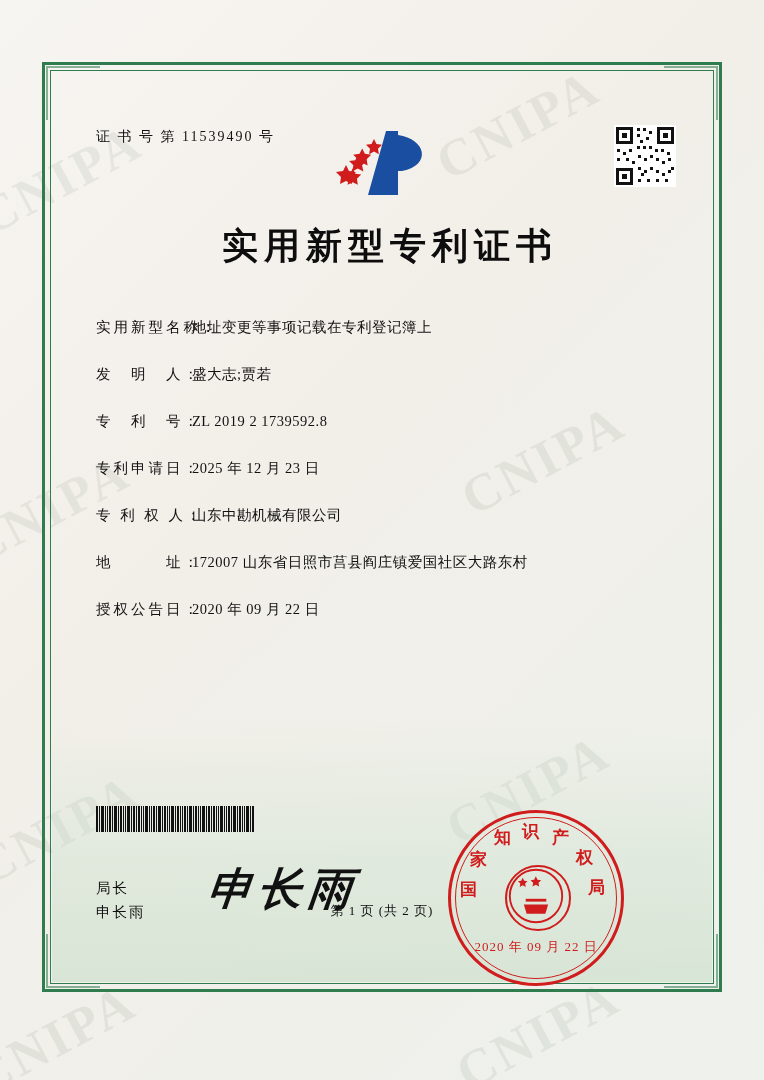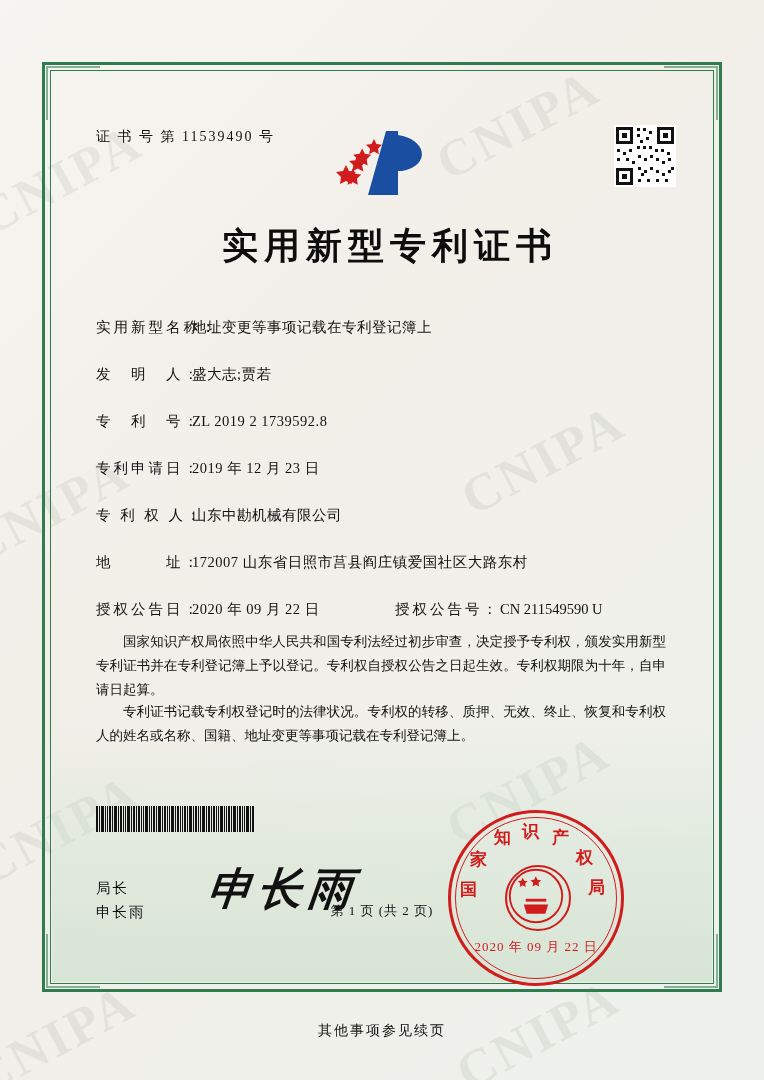--- a/index.html
+++ b/index.html
@@ -360,37 +360,32 @@
     <div class="field f1">
       <span class="lab">实用新型名称：</span><span class="val">地址变更等事项记载在专利登记簿上</span>
     </div>
     <div class="field f2">
       <span class="lab">发　明　人：</span><span class="val">盛大志;贾若</span>
     </div>
     <div class="field f3">
       <span class="lab">专　利　号：</span><span class="val">ZL 2019 2 1739592.8</span>
     </div>
     <div class="field f4">
-      <span class="lab">专利申请日：</span><span class="val">2019 年 12 月 23 日</span>
+      <span class="lab">专利申请日：</span><span class="val">2025 年 12 月 23 日</span>
     </div>
     <div class="field f5">
       <span class="lab">专 利 权 人：</span><span class="val">山东中勘机械有限公司</span>
     </div>
     <div class="field f6">
       <span class="lab">地　　　址：</span><span class="val">172007  山东省日照市莒县阎庄镇爱国社区大路东村</span>
     </div>
     <div class="field f7">
       <span class="lab">授权公告日：</span><span class="val">2020 年 09 月 22 日</span>
     </div>
-    <div id="pub-no">
-      <span class="lab">授权公告号：</span><span class="val">CN 211549590 U</span>
-    </div>
-
-    <div class="para p1">国家知识产权局依照中华人民共和国专利法经过初步审查，决定授予专利权，颁发实用新型专利证书并在专利登记簿上予以登记。专利权自授权公告之日起生效。专利权期限为十年，自申请日起算。</div>
-    <div class="para p2">专利证书记载专利权登记时的法律状况。专利权的转移、质押、无效、终止、恢复和专利权人的姓名或名称、国籍、地址变更等事项记载在专利登记簿上。</div>
+
 
     <div id="barcode">
       <i style="width:2px"></i><i></i><i style="width:3px"></i><i></i><i style="width:1px"></i><i style="width:2px"></i><i></i><i style="width:3px"></i><i></i><i style="width:2px"></i><i></i><i style="width:1px"></i><i style="width:3px"></i><i></i><i style="width:2px"></i><i></i><i style="width:2px"></i><i style="width:1px"></i><i></i><i style="width:3px"></i><i></i><i style="width:1px"></i><i style="width:2px"></i><i></i><i style="width:3px"></i><i></i><i style="width:2px"></i><i></i><i style="width:1px"></i><i style="width:3px"></i><i></i><i style="width:2px"></i><i></i><i style="width:1px"></i><i style="width:2px"></i><i></i><i style="width:3px"></i><i></i><i style="width:2px"></i><i></i><i style="width:1px"></i><i style="width:3px"></i><i></i><i style="width:2px"></i><i></i><i style="width:2px"></i><i style="width:1px"></i><i></i><i style="width:3px"></i><i></i><i style="width:1px"></i><i style="width:2px"></i><i></i><i style="width:3px"></i><i></i><i style="width:2px"></i><i></i><i style="width:1px"></i><i style="width:3px"></i><i></i><i style="width:2px"></i>
     </div>
 
     <div id="sig-label">
       <div>局长</div>
       <div>申长雨</div>
     </div>
     <div id="signature">申长雨</div>
@@ -414,15 +409,14 @@
       <span class="seal-char" style="left:46px; top:16px;">知</span>
       <span class="seal-char" style="left:22px; top:38px;">家</span>
       <span class="seal-char" style="left:12px; top:68px;">国</span>
       <div id="seal-date">2020 年 09 月 22 日</div>
     </div>
 
     <div id="page-num">第 1 页 (共 2 页)</div>
 
   </div>
 
-  <div id="footer-note">其他事项参见续页</div>
 
 </div>
 
 </body></html>

